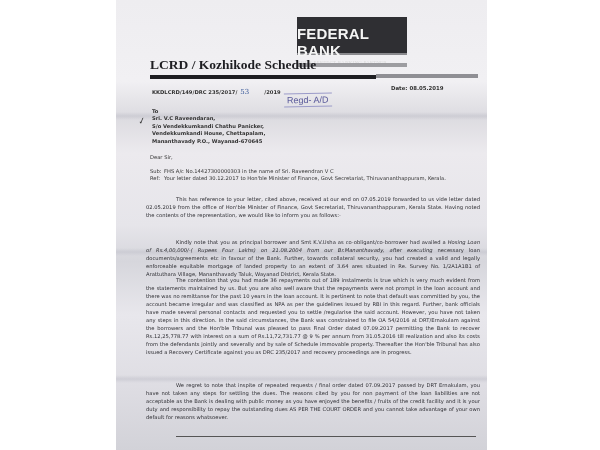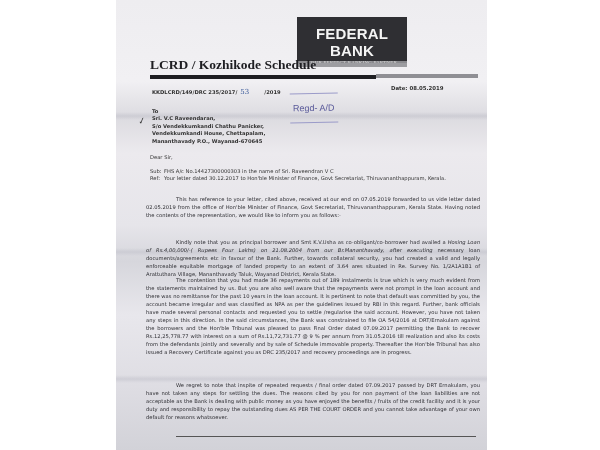--- a/index.html
+++ b/index.html
@@ -18,24 +18,23 @@
       color: #2a2a2e;
     }
     .crease {
       position: absolute; left: 0; width: 100%;
       height: 8px;
       background: linear-gradient(180deg, rgba(255,255,255,0) 0%, rgba(190,190,200,0.5) 50%, rgba(255,255,255,0) 100%);
     }
     .logo-box {
       position: absolute;
       left: 181px; top: 17px;
-      width: 110px; height: 44px;
+      width: 110px; height: 36px;
       background: #2f2f33;
       box-shadow: 0 2px 0 #8a8a8e;
-      text-align: center;
     }
     .logo-name {
       display: block;
       margin-top: 8px;
       color: #f4f4f4;
       font-family: "Liberation Sans", sans-serif;
       font-weight: bold;
       font-size: 15px;
       letter-spacing: 0.2px;
     }
@@ -89,22 +88,22 @@
     }
     .date {
       position: absolute;
       left: 275px; top: 85px;
       font-size: 5.4px;
       font-weight: bold;
       color: #333;
     }
     .stamp {
       position: absolute;
-      left: 174px; top: 93px;
-      padding: 9px 3px;
+      left: 168px; top: 93px;
+      padding: 1px 3px;
       color: #5a5a9a;
       border-top: 1px solid #9b9bc9;
       border-bottom: 1px solid #9b9bc9;
       font-family: "Liberation Sans", sans-serif;
       font-size: 9px;
       transform: rotate(-1deg);
     }
     .to-block {
       position: absolute;
       left: 36px; top: 108px;

